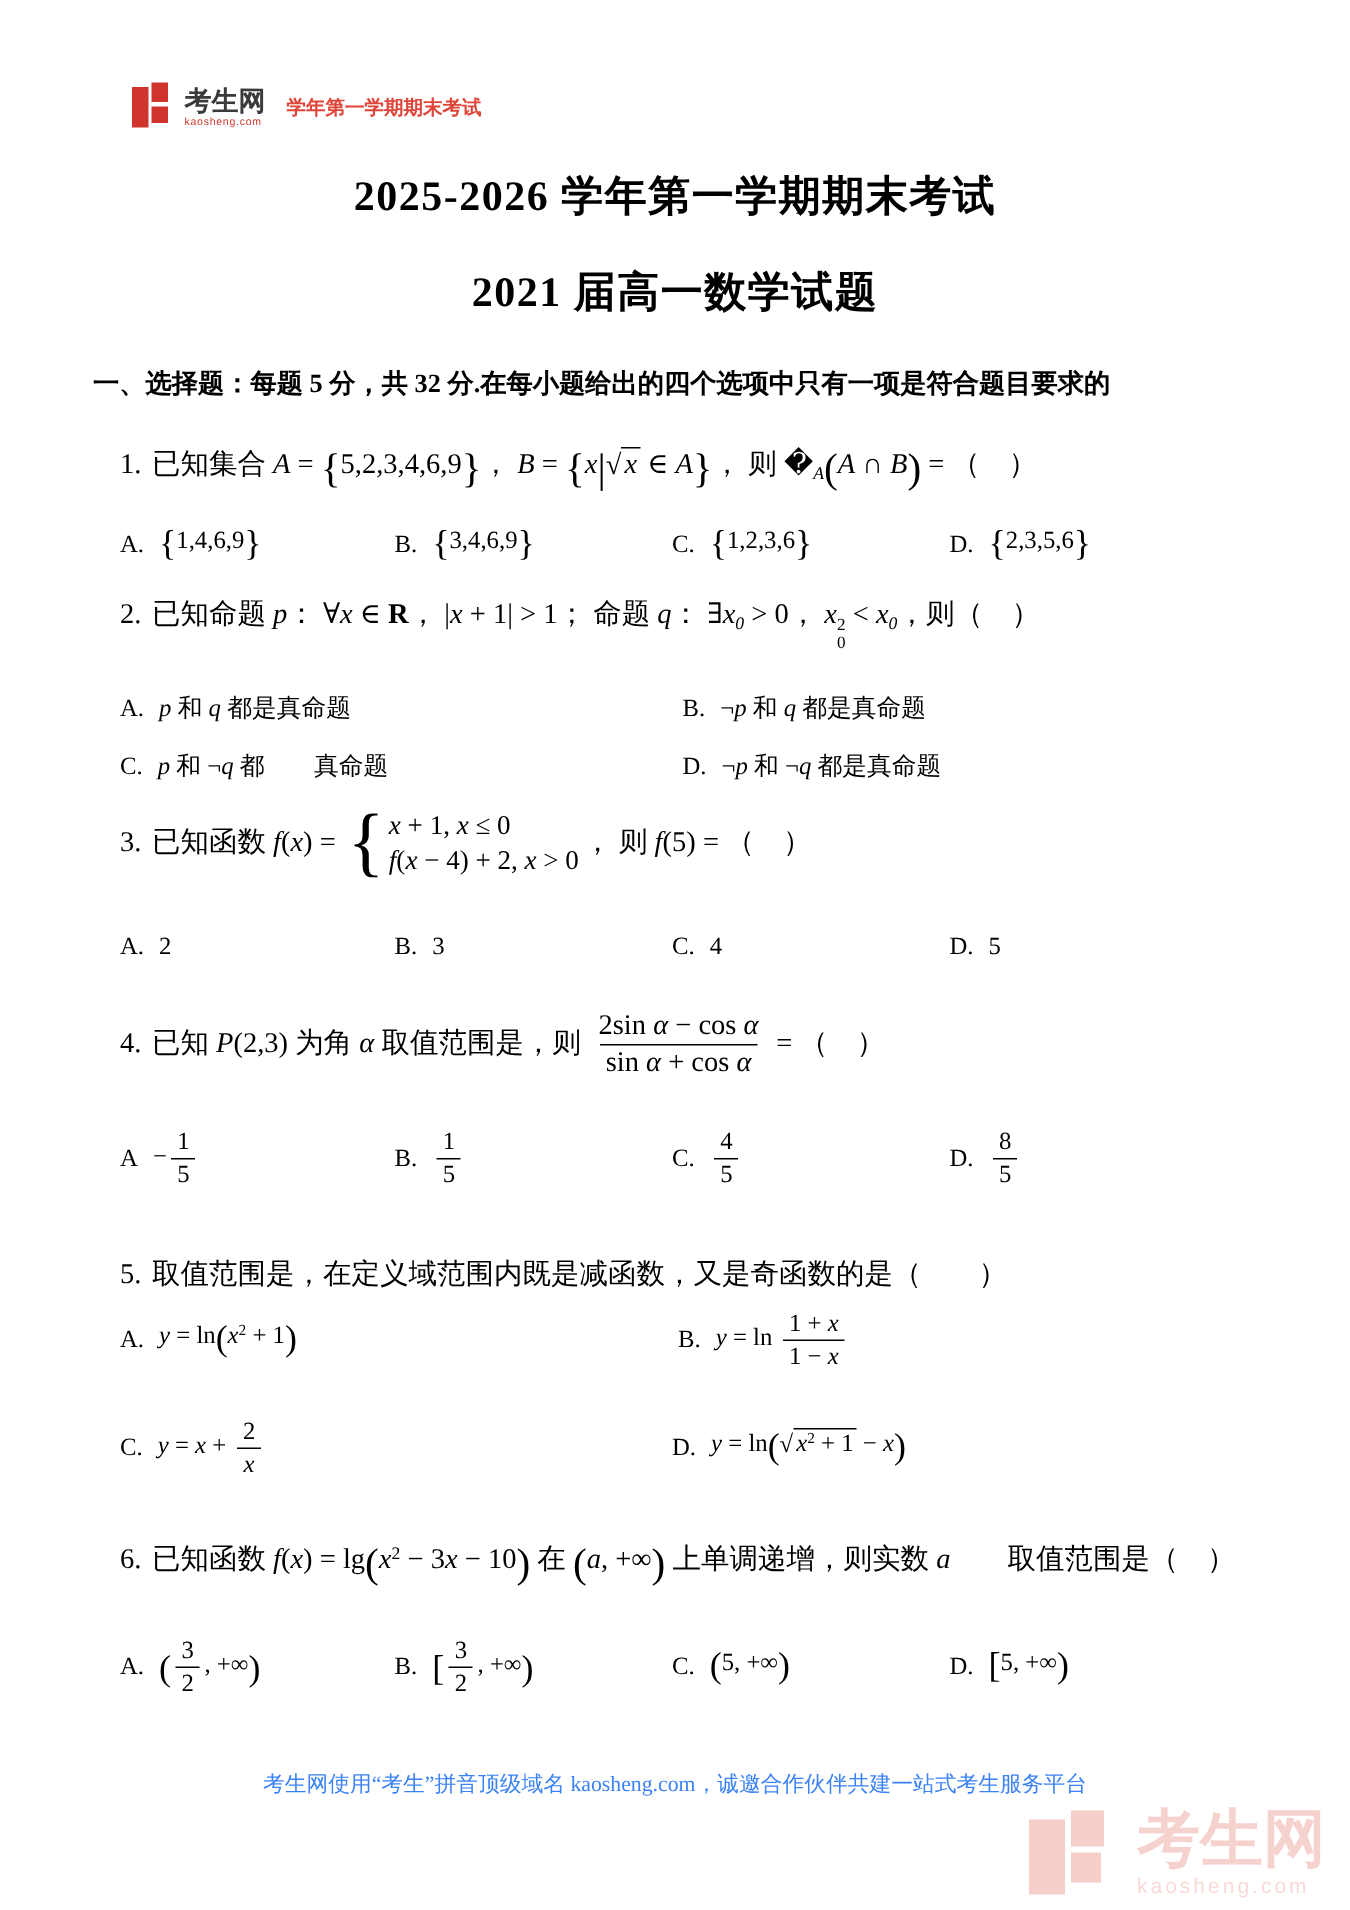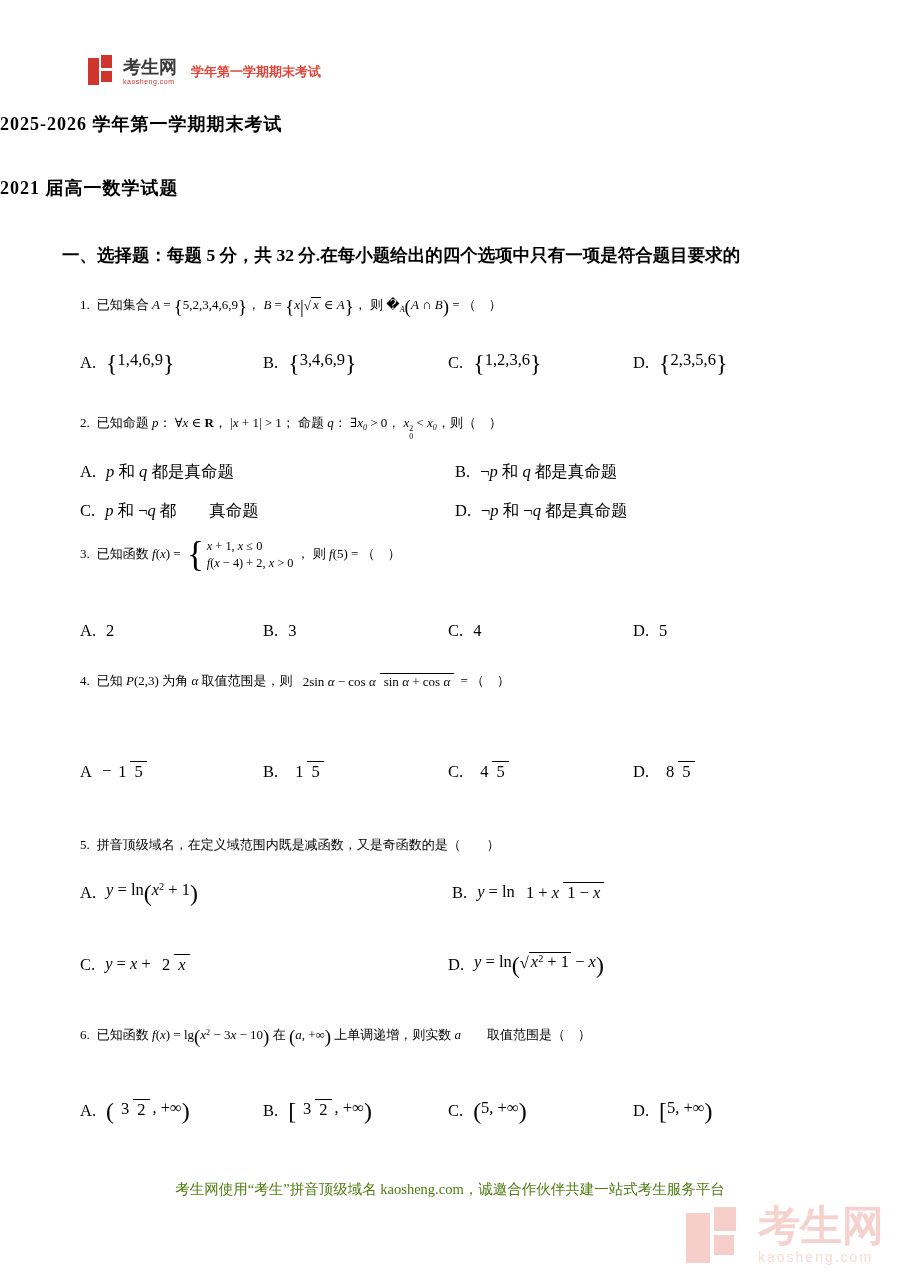--- a/index.html
+++ b/index.html
@@ -12,50 +12,50 @@
   .mark{position:relative;width:27px;height:30px}
   .mark i{position:absolute;background:#cf352c}
   .mark .m1{left:0;top:3px;width:11px;height:27px}
   .mark .m2{left:13px;top:0;width:11px;height:13px}
   .mark .m3{left:13px;top:16px;width:11px;height:11px}
   .brand-col{display:flex;flex-direction:column;justify-content:flex-end}
   .brand{font-family:"Liberation Sans",sans-serif;font-weight:bold;font-size:18px;color:#3a3a3a;line-height:1.1}
   .domain{font-family:"Liberation Sans",sans-serif;font-size:7px;color:#cf352c;letter-spacing:.5px}
   .tagline{font-family:"Liberation Sans",sans-serif;font-size:13px;color:#e0453a;font-weight:bold;margin:0 0 4px 6px}
   
-  .title{left:0;width:100%;text-align:left;font-weight:bold;font-size:18px;letter-spacing:1px}
+  .title{left:0;width:100%;text-align:center;font-weight:bold;font-size:28px;letter-spacing:1px}
   .section-heading{font-weight:bold;font-size:17.5px}
   
-  .qline{left:80px;font-size:13px}
+  .qline{left:80px;font-size:19px}
   .qno{margin-right:7px}
   .optrow{left:0;width:900px}
   .opt{position:absolute;top:0;height:100%;display:flex;align-items:center;font-size:16.5px}
   .opt-label{margin-right:10px;white-space:pre}
   .opt-math{display:inline-block}
   
   .tok{white-space:pre}
   .it{font-style:italic}
   .bf{font-weight:bold}
   .cn{font-style:normal}
   .bigd{display:inline-block;font-size:1.45em;line-height:1;vertical-align:-0.22em;font-weight:400}
   .msub{font-size:.62em;vertical-align:-0.35em;font-style:italic}
   .msup{font-size:.62em;vertical-align:.5em}
   .ss{display:inline-flex;flex-direction:column;align-items:flex-start;font-size:.6em;line-height:1.05;vertical-align:-0.45em}
-  .frac{display:inline-flex;flex-direction:row;align-items:center;vertical-align:middle;margin:0 3px;line-height:1.25;text-align:center}
+  .frac{display:inline-flex;flex-direction:column;align-items:center;vertical-align:middle;margin:0 3px;line-height:1.25;text-align:center}
   .frac .num{padding:0 4px}
   .frac .den{padding:0 4px;border-top:1.2px solid #000}
   .sqrt{display:inline-flex;align-items:baseline}
   .sqrt-sym{line-height:1;transform:translateY(1px)}
   .sqrt-arg{border-top:1.2px solid #000;padding:0 2px;line-height:1.15}
   .cases{display:inline-flex;align-items:center;margin:0 3px;vertical-align:middle}
   .cases-brace{font-size:2.7em;line-height:.95;font-weight:300;margin-right:3px}
   .cases-rows{display:inline-flex;flex-direction:column;gap:2px;font-size:.95em}
   .cases-row{white-space:pre}
   
-  .footer{left:0;width:100%;text-align:center;font-size:14.5px;color:#4d7c0f}
+  .footer{left:0;width:100%;text-align:center;font-size:14.5px;color:#3b82f6}
   .watermark{display:flex;align-items:center;gap:12px}
   .wmark{position:relative;width:60px;height:56px}
   .wmark i{position:absolute;background:#f6cfca}
   .wmark .w1{left:0;top:6px;width:24px;height:50px}
   .wmark .w2{left:28px;top:0;width:22px;height:24px}
   .wmark .w3{left:28px;top:28px;width:20px;height:20px}
   .wcol{display:flex;flex-direction:column}
   .wbrand{font-family:"Liberation Sans",sans-serif;font-weight:bold;font-size:42px;color:#f6d2ce;line-height:1}
   .wdomain{font-family:"Liberation Sans",sans-serif;font-size:14px;color:#f8dad6;letter-spacing:2px;margin-top:2px}
 </style>
@@ -98,21 +98,21 @@
   <span class="opt" style="left:448px">
       <span class="opt-label">C.</span>
       <span class="opt-math"><span class="bigd">{</span><span class="tok ">1,2,3,6</span><span class="bigd">}</span></span>
     </span>
   <span class="opt" style="left:633px">
       <span class="opt-label">D.</span>
       <span class="opt-math"><span class="bigd">{</span><span class="tok ">2,3,5,6</span><span class="bigd">}</span></span>
     </span>
 </div>
 
-<div class="abs qline" style="top:414px">
+<div class="abs qline" style="top:396px">
   <span class="qno">2.</span><span><span class="tok cn">已知命题 </span><span class="tok it">p</span><span class="tok cn">： </span><span class="tok ">∀</span><span class="tok it">x</span><span class="tok "> ∈ </span><span class="tok bf">R</span><span class="tok cn">， </span><span class="tok ">|</span><span class="tok it">x</span><span class="tok "> + 1| &gt; 1</span><span class="tok cn">； </span><span class="tok cn">命题 </span><span class="tok it">q</span><span class="tok cn">： </span><span class="tok ">∃</span><span class="tok it">x</span><span class="msub">0</span><span class="tok "> &gt; 0</span><span class="tok cn">， </span><span class="tok it">x</span><span class="ss">
         <span>2</span>
         <span>0</span>
       </span><span class="tok "> &lt; </span><span class="tok it">x</span><span class="msub">0</span><span class="tok cn">，则（　）</span></span>
 </div>
 <div class="abs optrow" style="top:455px;height:34px">
   <span class="opt" style="left:80px">
       <span class="opt-label">A.</span>
       <span class="opt-math"><span class="tok it">p</span><span class="tok cn"> 和 </span><span class="tok it">q</span><span class="tok cn"> 都是真命题</span></span>
     </span>
@@ -191,21 +191,21 @@
   <span class="opt" style="left:633px">
       <span class="opt-label">D.</span>
       <span class="opt-math"><span class="frac">
           <span class="num"><span class="tok ">8</span></span>
           <span class="den"><span class="tok ">5</span></span>
         </span></span>
     </span>
 </div>
 
 <div class="abs qline" style="top:836px">
-  <span class="qno">5.</span><span><span class="tok cn">拼音顶级域名，在定义域范围内既是减函数，又是奇函数的是（　　）</span></span>
+  <span class="qno">5.</span><span><span class="tok cn">取值范围是，在定义域范围内既是减函数，又是奇函数的是（　　）</span></span>
 </div>
 <div class="abs optrow" style="top:862px;height:62px">
   <span class="opt" style="left:80px">
       <span class="opt-label">A.</span>
       <span class="opt-math"><span class="tok it">y</span><span class="tok "> = ln</span><span class="bigd">(</span><span class="tok it">x</span><span class="msup">2</span><span class="tok "> + 1</span><span class="bigd">)</span></span>
     </span>
   <span class="opt" style="left:452px">
       <span class="opt-label">B.</span>
       <span class="opt-math"><span class="tok it">y</span><span class="tok "> = ln </span><span class="frac">
           <span class="num"><span class="tok ">1 + </span><span class="tok it">x</span></span>

